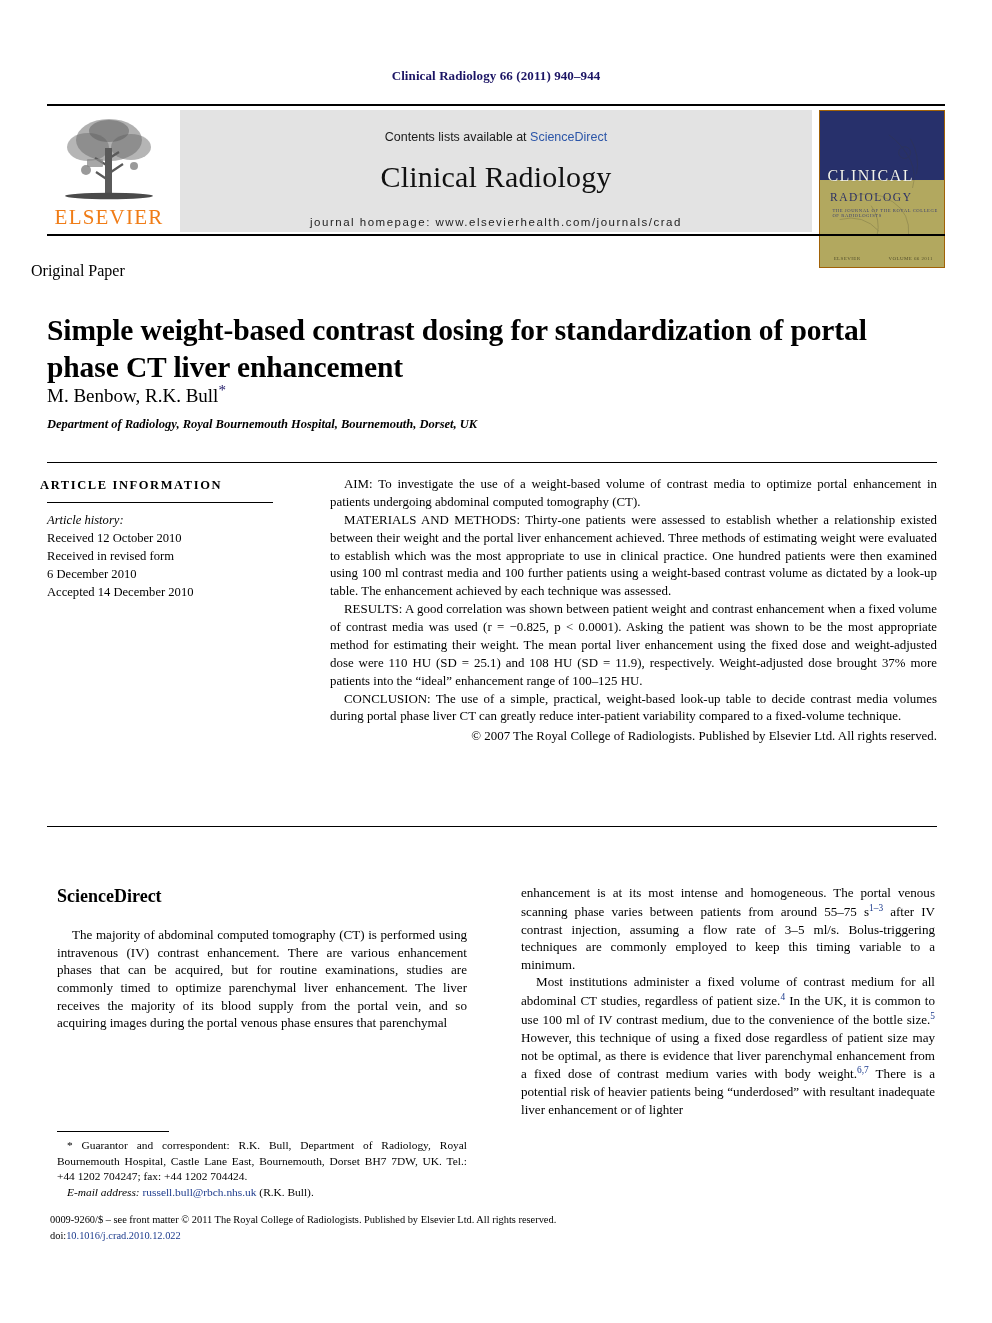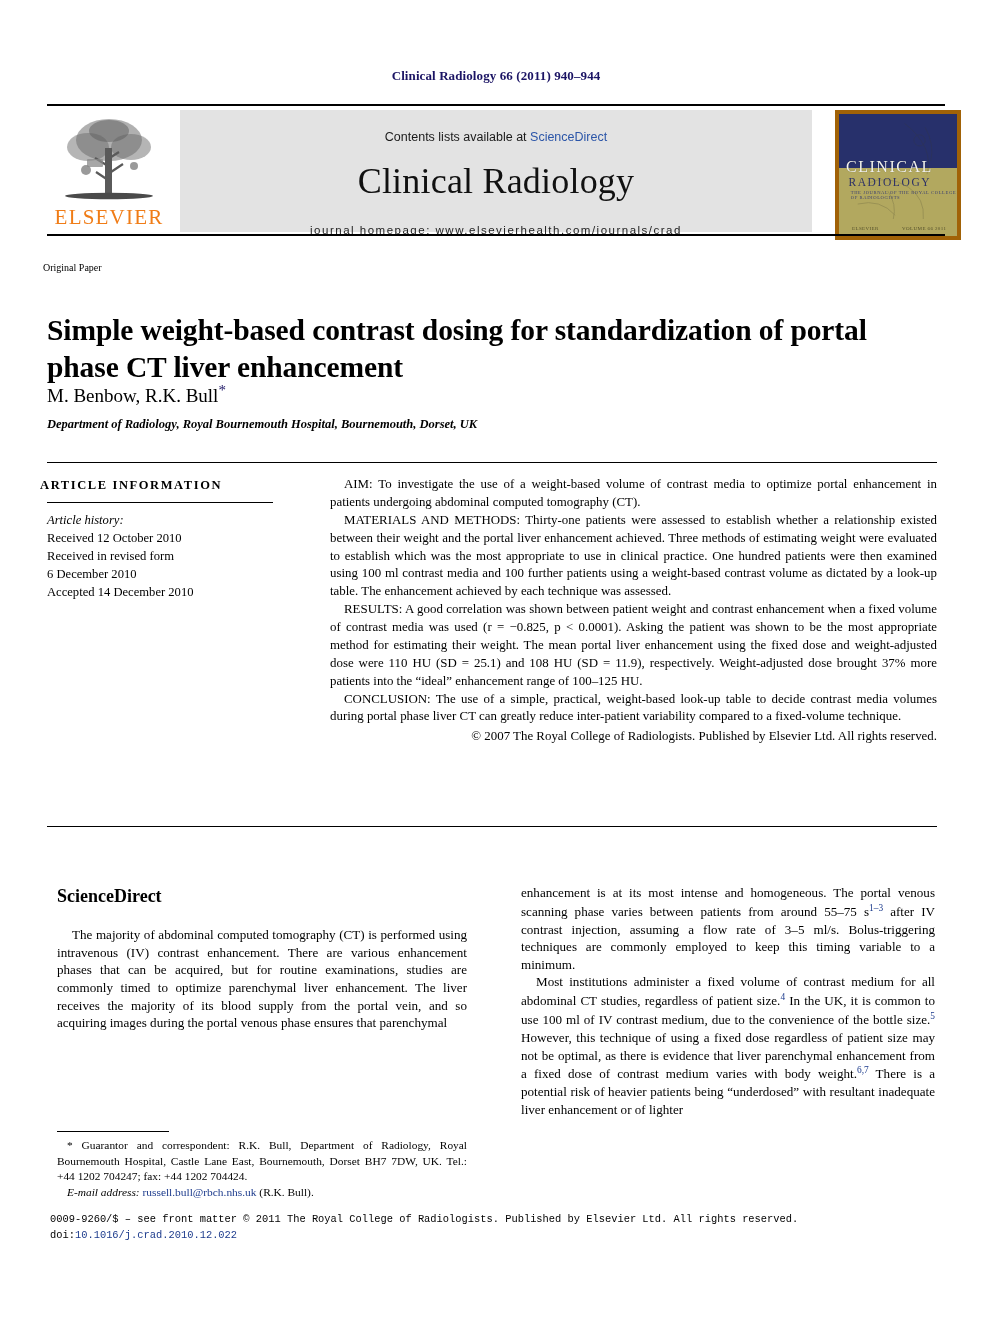--- a/index.html
+++ b/index.html
@@ -68,37 +68,37 @@
     padding-top: 20px;
   }
   .sd-contents {
     font-family: "Liberation Sans", sans-serif;
     font-size: 12.5px;
     color: #1a1a1a;
   }
   .sd-contents .sd-link { color: #2b55a8; }
   .journal-title {
     font-family: "Liberation Serif", serif;
-    font-size: 36px;
+    font-size: 30px;
     color: #111;
     margin-top: 16px;
     letter-spacing: 0.2px;
   }
   .homepage {
     font-family: "Liberation Sans", sans-serif;
     font-size: 11.5px;
     letter-spacing: 1.5px;
     color: #222;
     margin-top: 22px;
   }
   .cover-thumb {
     position: absolute;
-    top: 6px; left: 788px;
-    width: 126px; height: 130px;
-    border: 4px solid #a16207;
+    top: 6px; left: 772px;
+    width: 126px; height: 158px;
+    border: 1px solid #a16207;
     background: #b5ab63;
     overflow: hidden;
   }
   .cover-navy {
     position: absolute; top: 0; left: 0; width: 100%; height: 44%;
     background: #27306b;
   }
   .cover-olive {
     position: absolute; top: 44%; left: 0; width: 100%; height: 56%;
     background: #b2a85f;
@@ -131,23 +131,23 @@
   .cover-txt5 {
     position: absolute; bottom: 4%; right: 9%;
     font-family: "Liberation Serif", serif;
     font-size: 5px; letter-spacing: .4px;
     color: #55502c;
   }
   .cover-art { position:absolute; top:0; left:0; width:100%; height:100%; opacity:.22; }
 
   
   .kind {
-    position: absolute; top: 262px; left: 43px;
-    font-family: "Liberation Serif", serif;
-    font-size: 10px;
+    position: absolute; top: 262px; left: 31px;
+    font-family: "Liberation Serif", serif;
+    font-size: 16px;
   }
   .art-title {
     position: absolute; top: 292px; left: 47px;
     width: 890px;
     font-family: "Liberation Serif", serif;
     font-size: 29.5px;
     line-height: 1.26;
     letter-spacing: -0.1px;
   }
   .authors {
@@ -236,21 +236,21 @@
     font-size: 11.4px;
     line-height: 1.38;
     text-align: justify;
   }
   .footnote p { margin: 0; text-indent: 10px; }
   .footnote .em { font-style: italic; }
   .footnote a, .mail-link { color: #1b3a8c; text-decoration: none; }
 
   .imprint {
     position: absolute; top: 1212px; left: 50px; width: 890px;
-    font-family: Liberation Mono, monospace;
+    font-family: Liberation Serif, serif;
     font-size: 10.4px;
     line-height: 1.5;
   }
   .imprint .doi-link { color: #1b3a8c; }
 </style>
 </head>
 <body>
 
 <div class="page">
 

